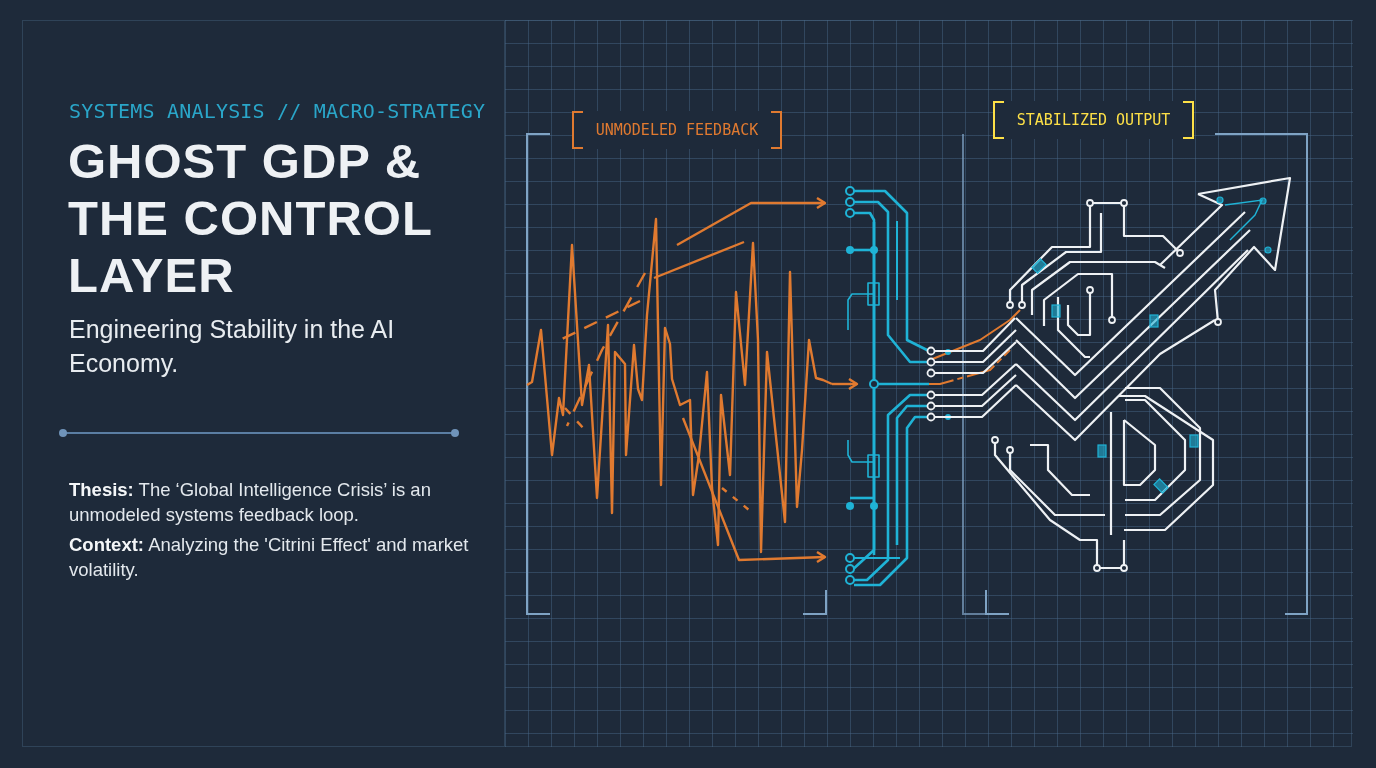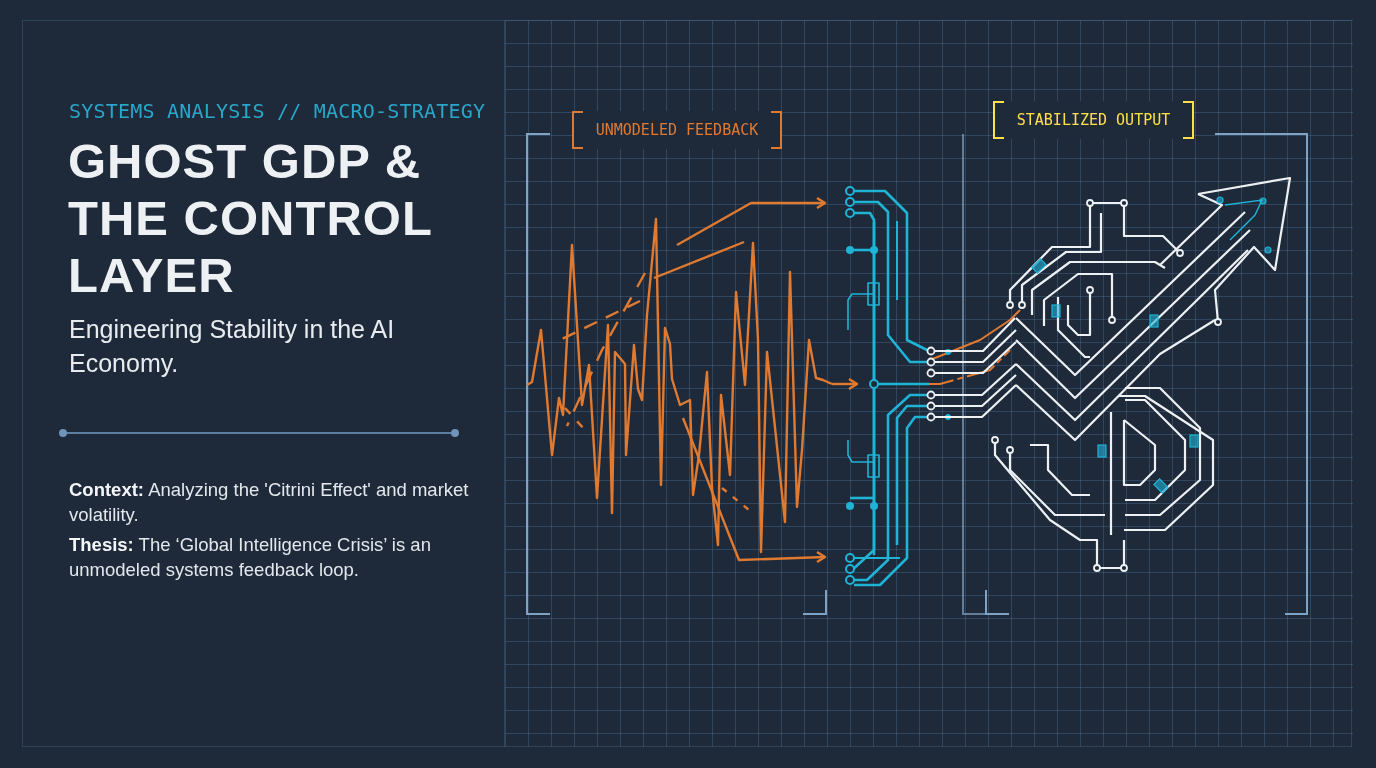--- a/index.html
+++ b/index.html
@@ -73,22 +73,22 @@
 <p class="eyebrow">SYSTEMS ANALYSIS // MACRO-STRATEGY</p>
 <h1 class="title">GHOST GDP &amp; THE CONTROL LAYER</h1>
 <p class="subtitle">Engineering Stability in the AI Economy.</p>
 
 <div class="divider">
   <span class="dot l"></span>
   <span class="dot r"></span>
 </div>
 
 <div class="points">
+  <p class="point"><b>Thesis:</b><span> The ‘Global Intelligence Crisis’ is an unmodeled systems feedback loop.</span></p>
   <p class="point"><b>Context:</b><span> Analyzing the 'Citrini Effect' and market volatility.</span></p>
-  <p class="point"><b>Thesis:</b><span> The ‘Global Intelligence Crisis’ is an unmodeled systems feedback loop.</span></p>
 </div>
 
 <svg class="art" width="1376" height="768" viewBox="0 0 1376 768">
 
   <g stroke="#7fa3c4" stroke-width="2" fill="none">
     <polyline points="550,134 527,134 527,614 550,614"></polyline>
     <polyline points="803,614 826,614 826,590"></polyline>
     <polyline points="963,134 963,614 986,614" stroke-opacity="0.7"></polyline>
     <polyline points="986,590 986,614 1009,614"></polyline>
     <polyline points="1215,134 1307,134 1307,614 1285,614"></polyline>

